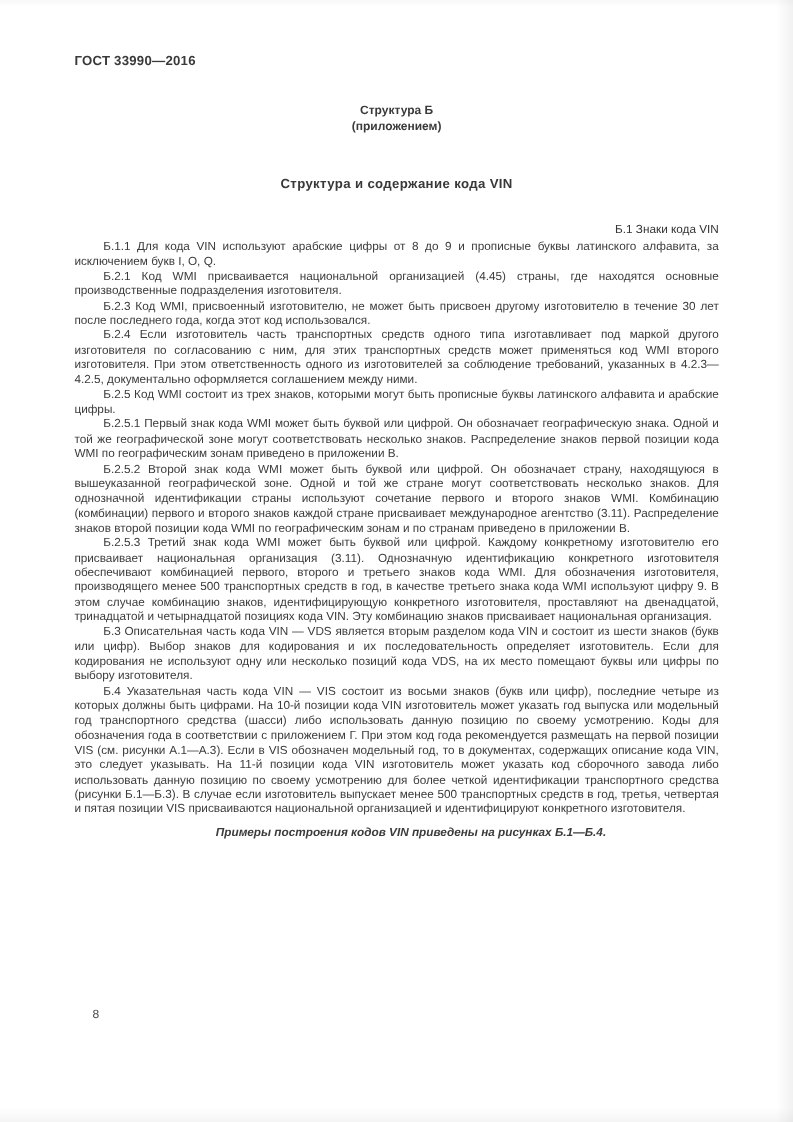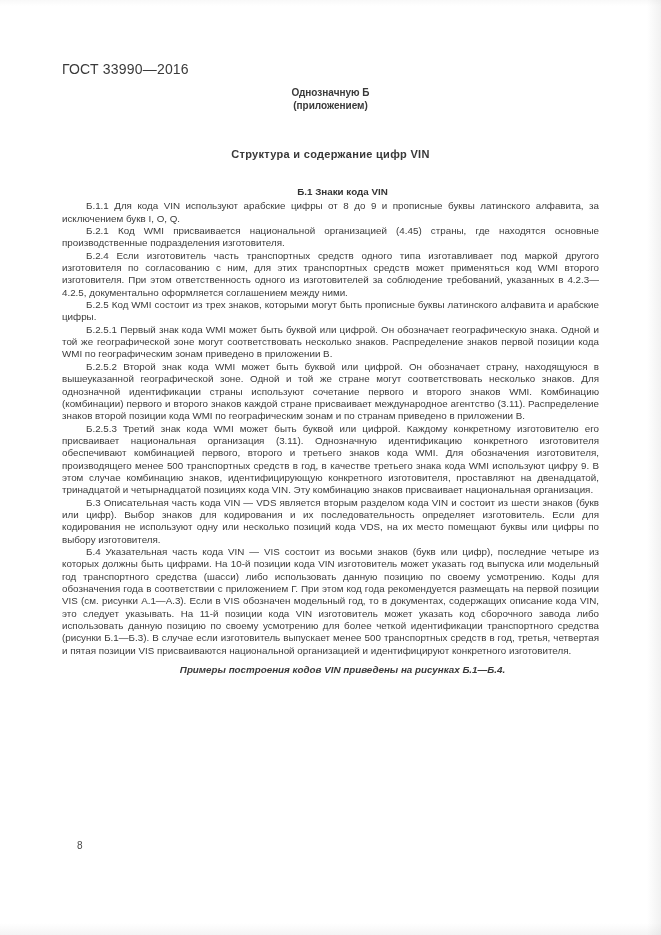--- a/index.html
+++ b/index.html
@@ -21,23 +21,23 @@
     inset: 0;
     pointer-events: none;
     background:
       linear-gradient(to left, rgba(180,180,180,0.18), rgba(180,180,180,0) 14px),
       linear-gradient(to top, rgba(180,180,180,0.14), rgba(180,180,180,0) 12px),
       linear-gradient(to bottom, rgba(200,200,200,0.12), rgba(200,200,200,0) 6px);
   }
   .running-header {
     position: absolute;
     left: 62px;
-    top: 61px;
-    font-size: 14px;
-    font-weight: normal;
+    top: 45px;
+    font-size: 11px;
+    font-weight: bold;
     letter-spacing: 0.2px;
     color: #3a3a3a;
   }
   .appendix-block {
     position: absolute;
     left: 62px;
     width: 537px;
     top: 86px;
     text-align: center;
     font-size: 10px;
@@ -64,24 +64,24 @@
     font-size: 9.8px;
     line-height: 12.35px;
     text-align: justify;
     color: #3b3b3b;
   }
   .doc-body p {
     margin: 0;
     text-indent: 24px;
   }
   .doc-body p.heading {
-    font-weight: bold;
+    font-weight: normal;
     margin: 2.5px 0;
     color: #343434;
-    text-align: center;
+    text-align: right;
   }
   .doc-body p.note {
     font-weight: bold;
     font-style: italic;
     margin-top: 7px;
     text-align: center;
   }
   .page-number {
     position: absolute;
     left: 77px;
@@ -91,30 +91,31 @@
   }
 </style>
 </head>
 <body>
 
 <div class="scan-vignette"></div>
 
 <div class="running-header">ГОСТ 33990—2016</div>
 
 <div class="appendix-block">
-  <div>Однозначную Б</div>
+  <div>Структура Б</div>
   <div>(приложением)</div>
 </div>
 
-<div class="doc-title">Структура и содержание цифр VIN</div>
+<div class="doc-title">Структура и содержание кода VIN</div>
 
 <div class="doc-body">
     <p class="heading">Б.1 Знаки кода VIN</p>
     <p class="body">Б.1.1 Для кода VIN используют арабские цифры от 8 до 9 и прописные буквы латинского алфавита, за исключением букв I, O, Q.</p>
     <p class="body">Б.2.1 Код WMI присваивается национальной организацией (4.45) страны, где находятся основные производственные подразделения изготовителя.</p>
+    <p class="body">Б.2.3 Код WMI, присвоенный изготовителю, не может быть присвоен другому изготовителю в течение 30 лет после последнего года, когда этот код использовался.</p>
     <p class="body">Б.2.4 Если изготовитель часть транспортных средств одного типа изготавливает под маркой другого изготовителя по согласованию с ним, для этих транспортных средств может применяться код WMI второго изготовителя. При этом ответственность одного из изготовителей за соблюдение требований, указанных в 4.2.3—4.2.5, документально оформляется соглашением между ними.</p>
     <p class="body">Б.2.5 Код WMI состоит из трех знаков, которыми могут быть прописные буквы латинского алфавита и арабские цифры.</p>
     <p class="body">Б.2.5.1 Первый знак кода WMI может быть буквой или цифрой. Он обозначает географическую знака. Одной и той же географической зоне могут соответствовать несколько знаков. Распределение знаков первой позиции кода WMI по географическим зонам приведено в приложении В.</p>
     <p class="body">Б.2.5.2 Второй знак кода WMI может быть буквой или цифрой. Он обозначает страну, находящуюся в вышеуказанной географической зоне. Одной и той же стране могут соответствовать несколько знаков. Для однозначной идентификации страны используют сочетание первого и второго знаков WMI. Комбинацию (комбинации) первого и второго знаков каждой стране присваивает международное агентство (3.11). Распределение знаков второй позиции кода WMI по географическим зонам и по странам приведено в приложении В.</p>
     <p class="body">Б.2.5.3 Третий знак кода WMI может быть буквой или цифрой. Каждому конкретному изготовителю его присваивает национальная организация (3.11). Однозначную идентификацию конкретного изготовителя обеспечивают комбинацией первого, второго и третьего знаков кода WMI. Для обозначения изготовителя, производящего менее 500 транспортных средств в год, в качестве третьего знака кода WMI используют цифру 9. В этом случае комбинацию знаков, идентифицирующую конкретного изготовителя, проставляют на двенадцатой, тринадцатой и четырнадцатой позициях кода VIN. Эту комбинацию знаков присваивает национальная организация.</p>
     <p class="body">Б.3 Описательная часть кода VIN — VDS является вторым разделом кода VIN и состоит из шести знаков (букв или цифр). Выбор знаков для кодирования и их последовательность определяет изготовитель. Если для кодирования не используют одну или несколько позиций кода VDS, на их место помещают буквы или цифры по выбору изготовителя.</p>
     <p class="body">Б.4 Указательная часть кода VIN — VIS состоит из восьми знаков (букв или цифр), последние четыре из которых должны быть цифрами. На 10-й позиции кода VIN изготовитель может указать год выпуска или модельный год транспортного средства (шасси) либо использовать данную позицию по своему усмотрению. Коды для обозначения года в соответствии с приложением Г. При этом код года рекомендуется размещать на первой позиции VIS (см. рисунки А.1—А.3). Если в VIS обозначен модельный год, то в документах, содержащих описание кода VIN, это следует указывать. На 11-й позиции кода VIN изготовитель может указать код сборочного завода либо использовать данную позицию по своему усмотрению для более четкой идентификации транспортного средства (рисунки Б.1—Б.3). В случае если изготовитель выпускает менее 500 транспортных средств в год, третья, четвертая и пятая позиции VIS присваиваются национальной организацией и идентифицируют конкретного изготовителя.</p>
     <p class="note">Примеры построения кодов VIN приведены на рисунках Б.1—Б.4.</p>
   </div>
 

